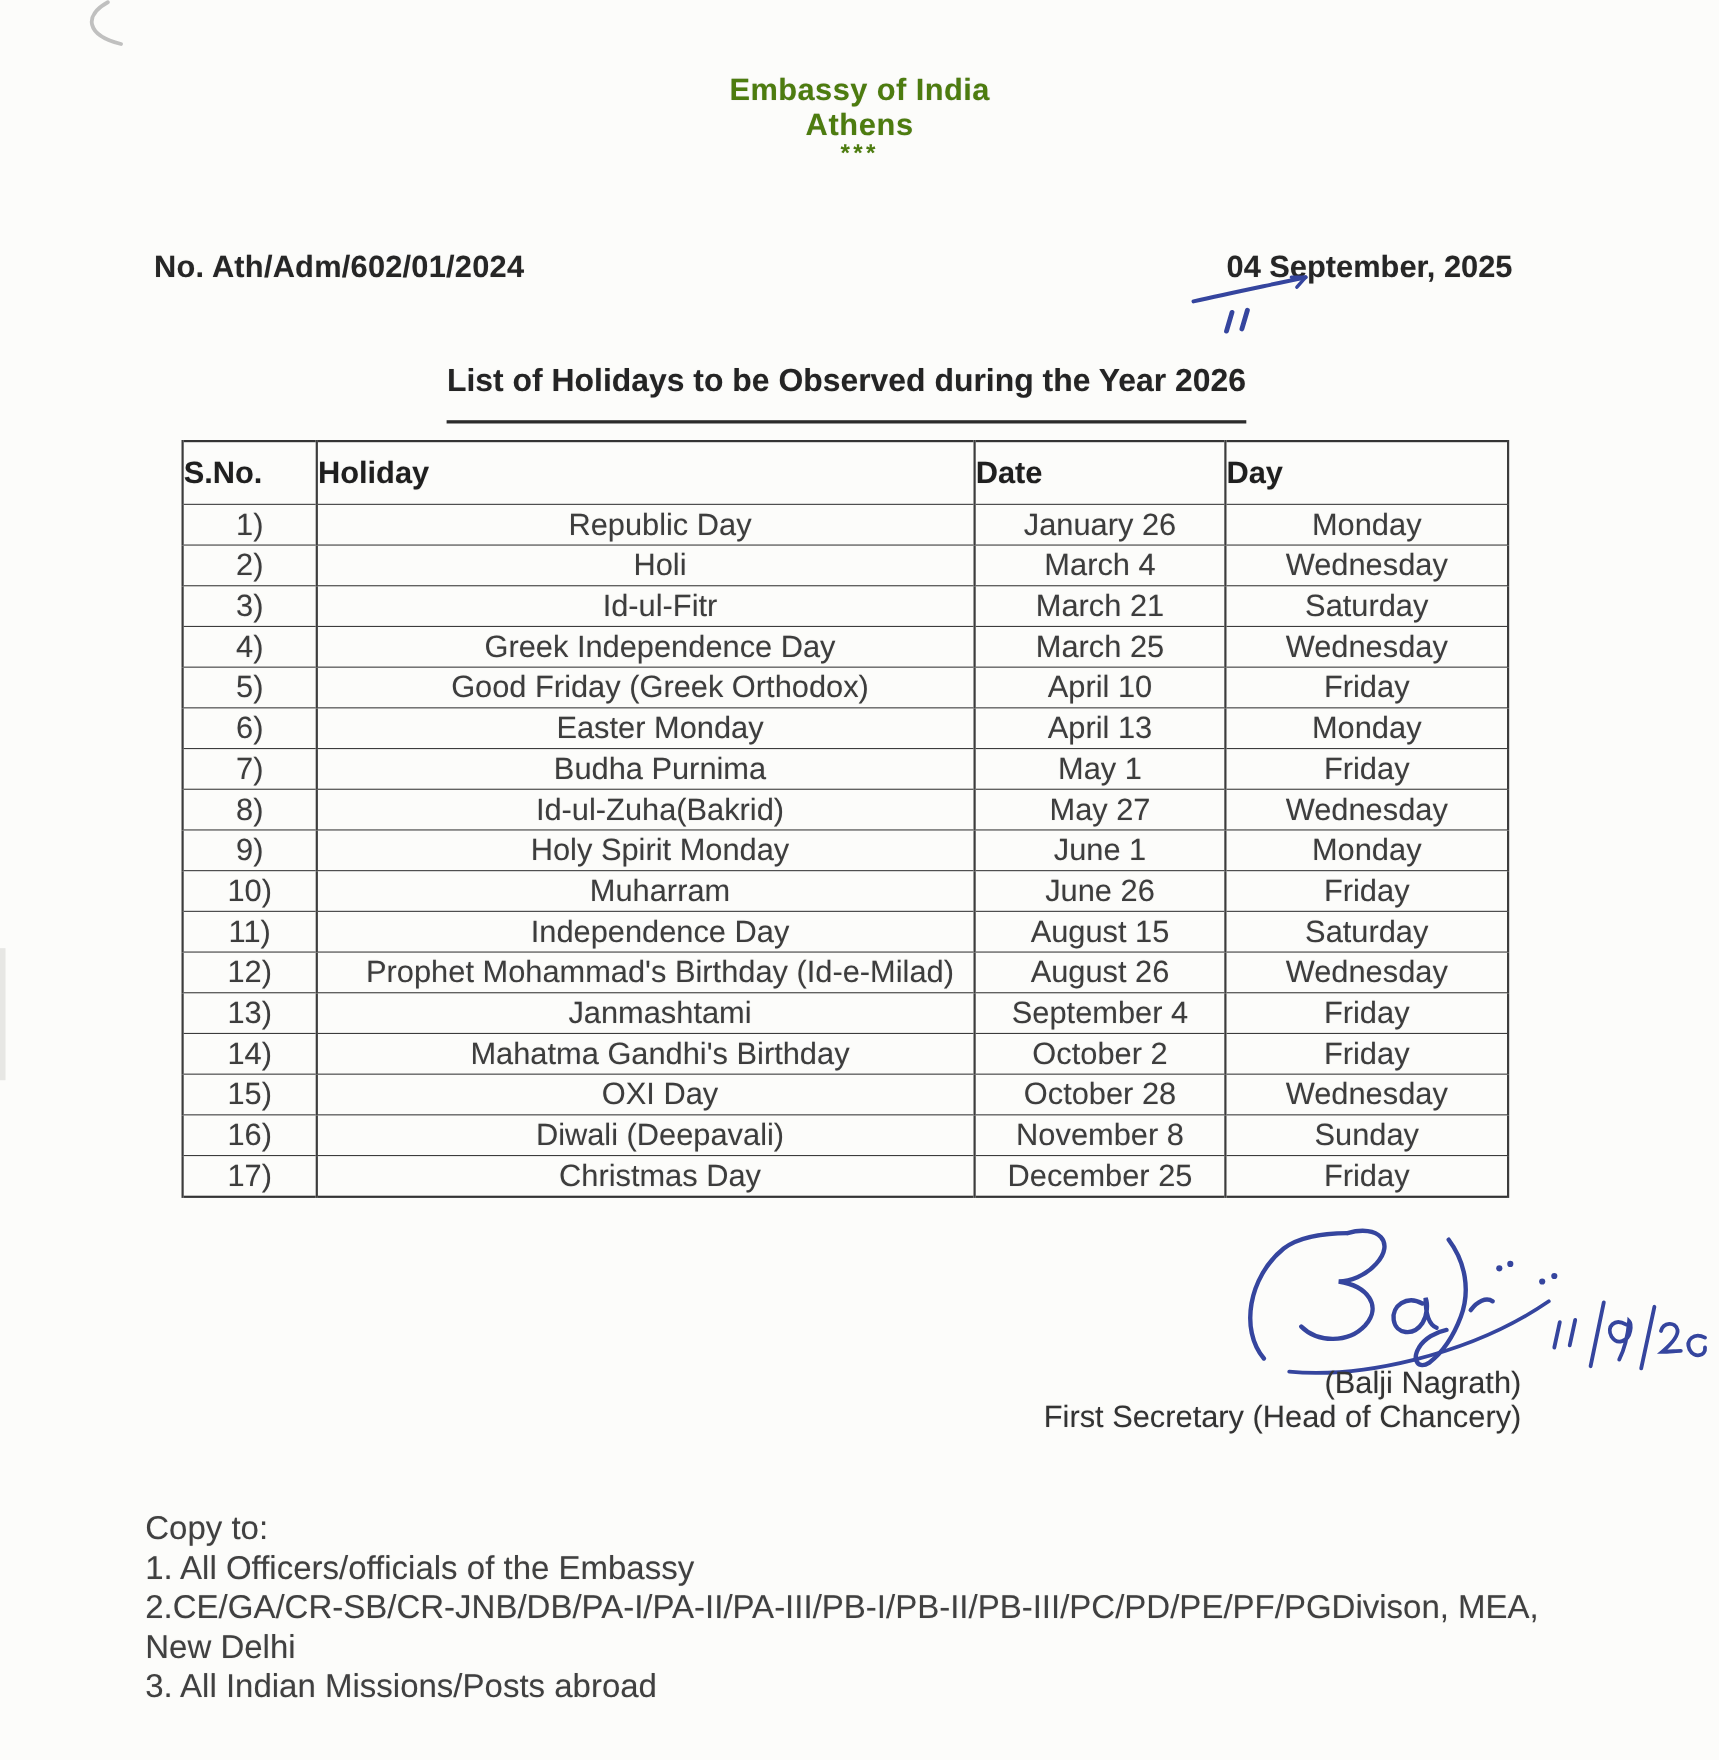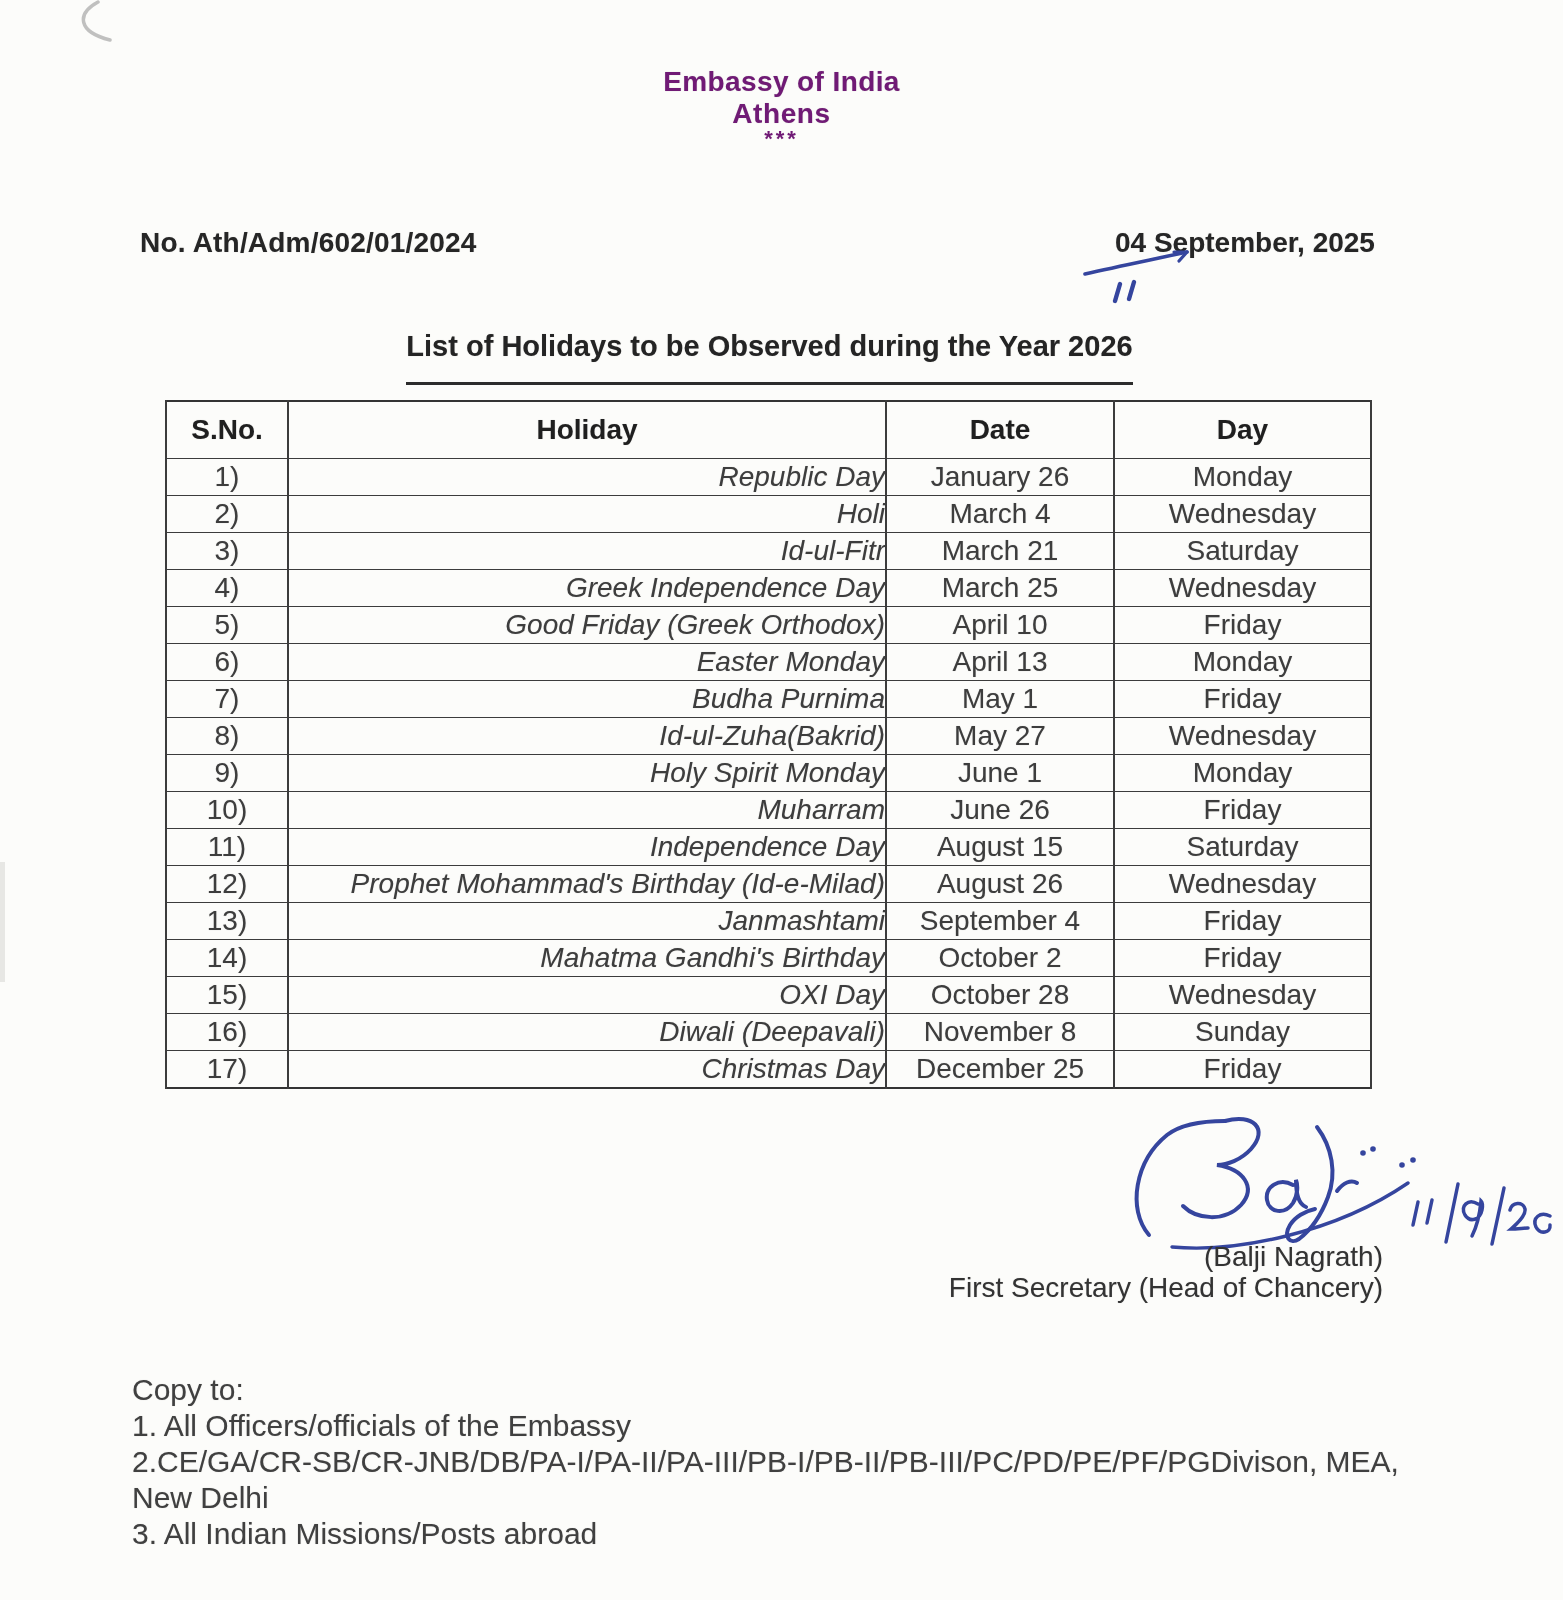--- a/index.html
+++ b/index.html
@@ -7,21 +7,21 @@
     position:relative;
     width:1563px;height:1600px;
     background:#fcfcfa;
     overflow:hidden;
     font-family:"Liberation Sans", sans-serif;
     color:#2e2e2e;
   }
   .scan-soft{ text-shadow:0 0 1px rgba(70,70,70,.28); }
 
   
-  .lh-line{position:absolute;left:0;right:0;text-align:center;font-weight:bold;color:#701a75;}
+  .lh-line{position:absolute;left:0;right:0;text-align:center;font-weight:bold;color:#4d7c0f;}
   .lh-org{top:66px;font-size:28px;letter-spacing:.4px;}
   .lh-city{top:98px;font-size:28px;letter-spacing:.6px;}
   .lh-stars{top:126px;font-size:22px;letter-spacing:3px;}
 
   
   .ref-no{position:absolute;left:140px;top:227px;font-size:28px;font-weight:bold;color:#262626;letter-spacing:.2px;}
   .letter-date{position:absolute;left:1115px;top:227px;font-size:28px;font-weight:bold;color:#262626;}
 
   
   .doc-title{
@@ -39,23 +39,23 @@
   table.holidays col.c-sno{width:122px;}
   table.holidays col.c-holiday{width:598px;}
   table.holidays col.c-date{width:228px;}
   table.holidays col.c-day{width:257px;}
   table.holidays th,table.holidays td{
     border:2px solid #3c3c3c;
     border-top-width:1px;border-bottom-width:1px;
     padding:0;overflow:hidden;white-space:nowrap;
   }
   table.holidays{border:2px solid #343434;}
-  table.holidays th{height:56px;font-size:28px;font-weight:bold;color:#1f1f1f;text-align:center;}
+  table.holidays th{height:56px;font-size:28px;font-weight:bold;color:#1f1f1f;text-align:left;}
   table.holidays td{height:36px;text-align:center;}
-  table.holidays td.cell-holiday{text-align:right;padding-left:26px;font-style:italic;}
+  table.holidays td.cell-holiday{text-align:center;padding-left:26px;}
 
   
   .sig-svg{position:absolute;left:1085px;top:1105px;}
   .hand-date-svg{position:absolute;left:1402px;top:1178px;}
   .sig-name{position:absolute;right:180px;top:1241px;font-size:28px;color:#333;margin-left:12px;}
   .sig-role{position:absolute;right:180px;top:1272px;font-size:28px;color:#333;}
 
   
   .corr-svg{position:absolute;left:1075px;top:240px;}
 

